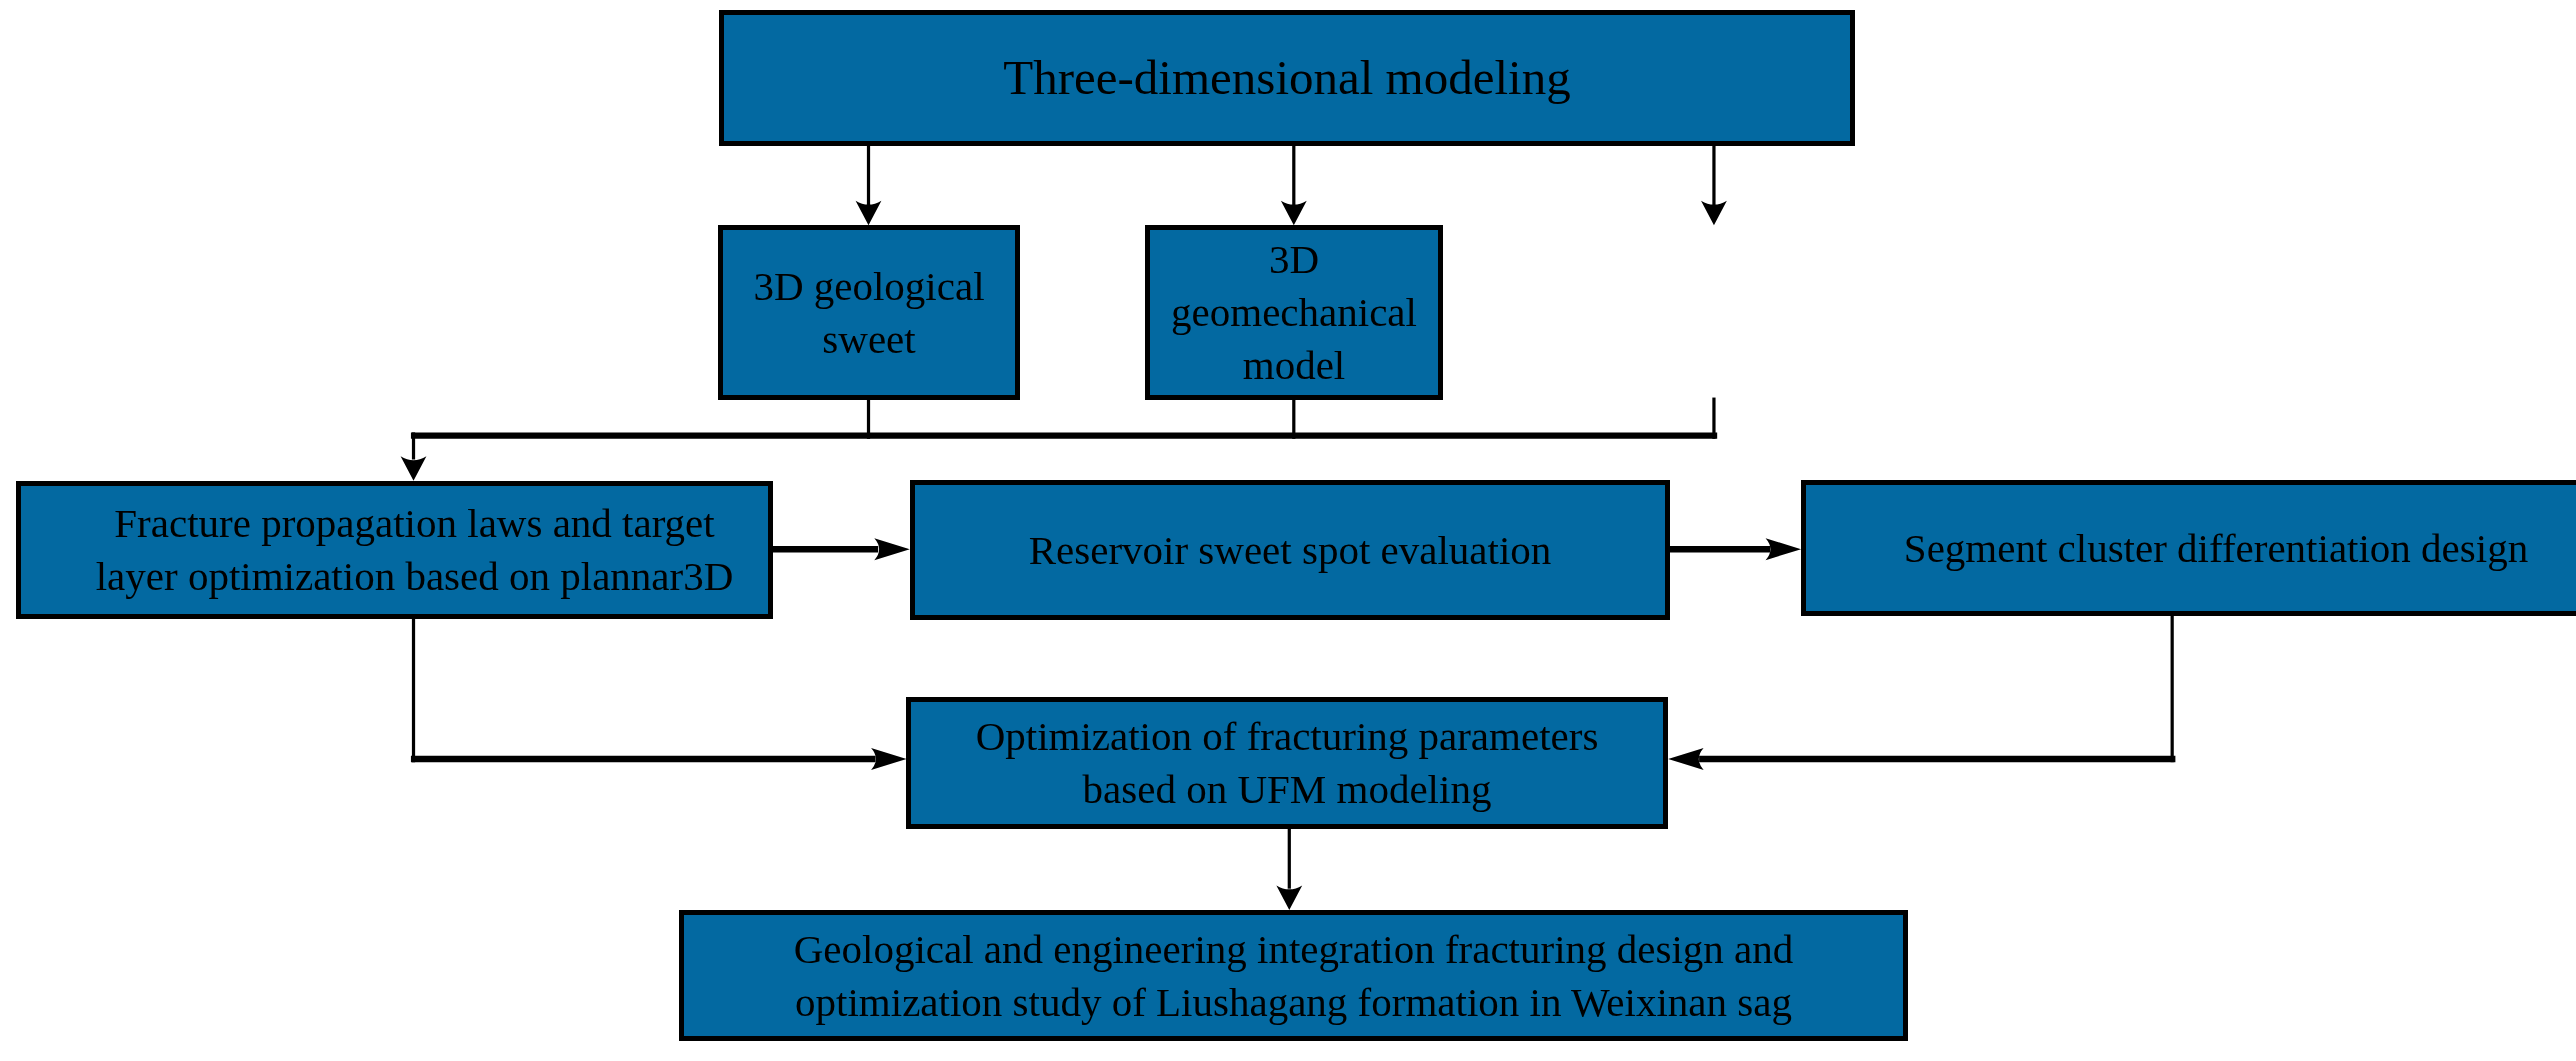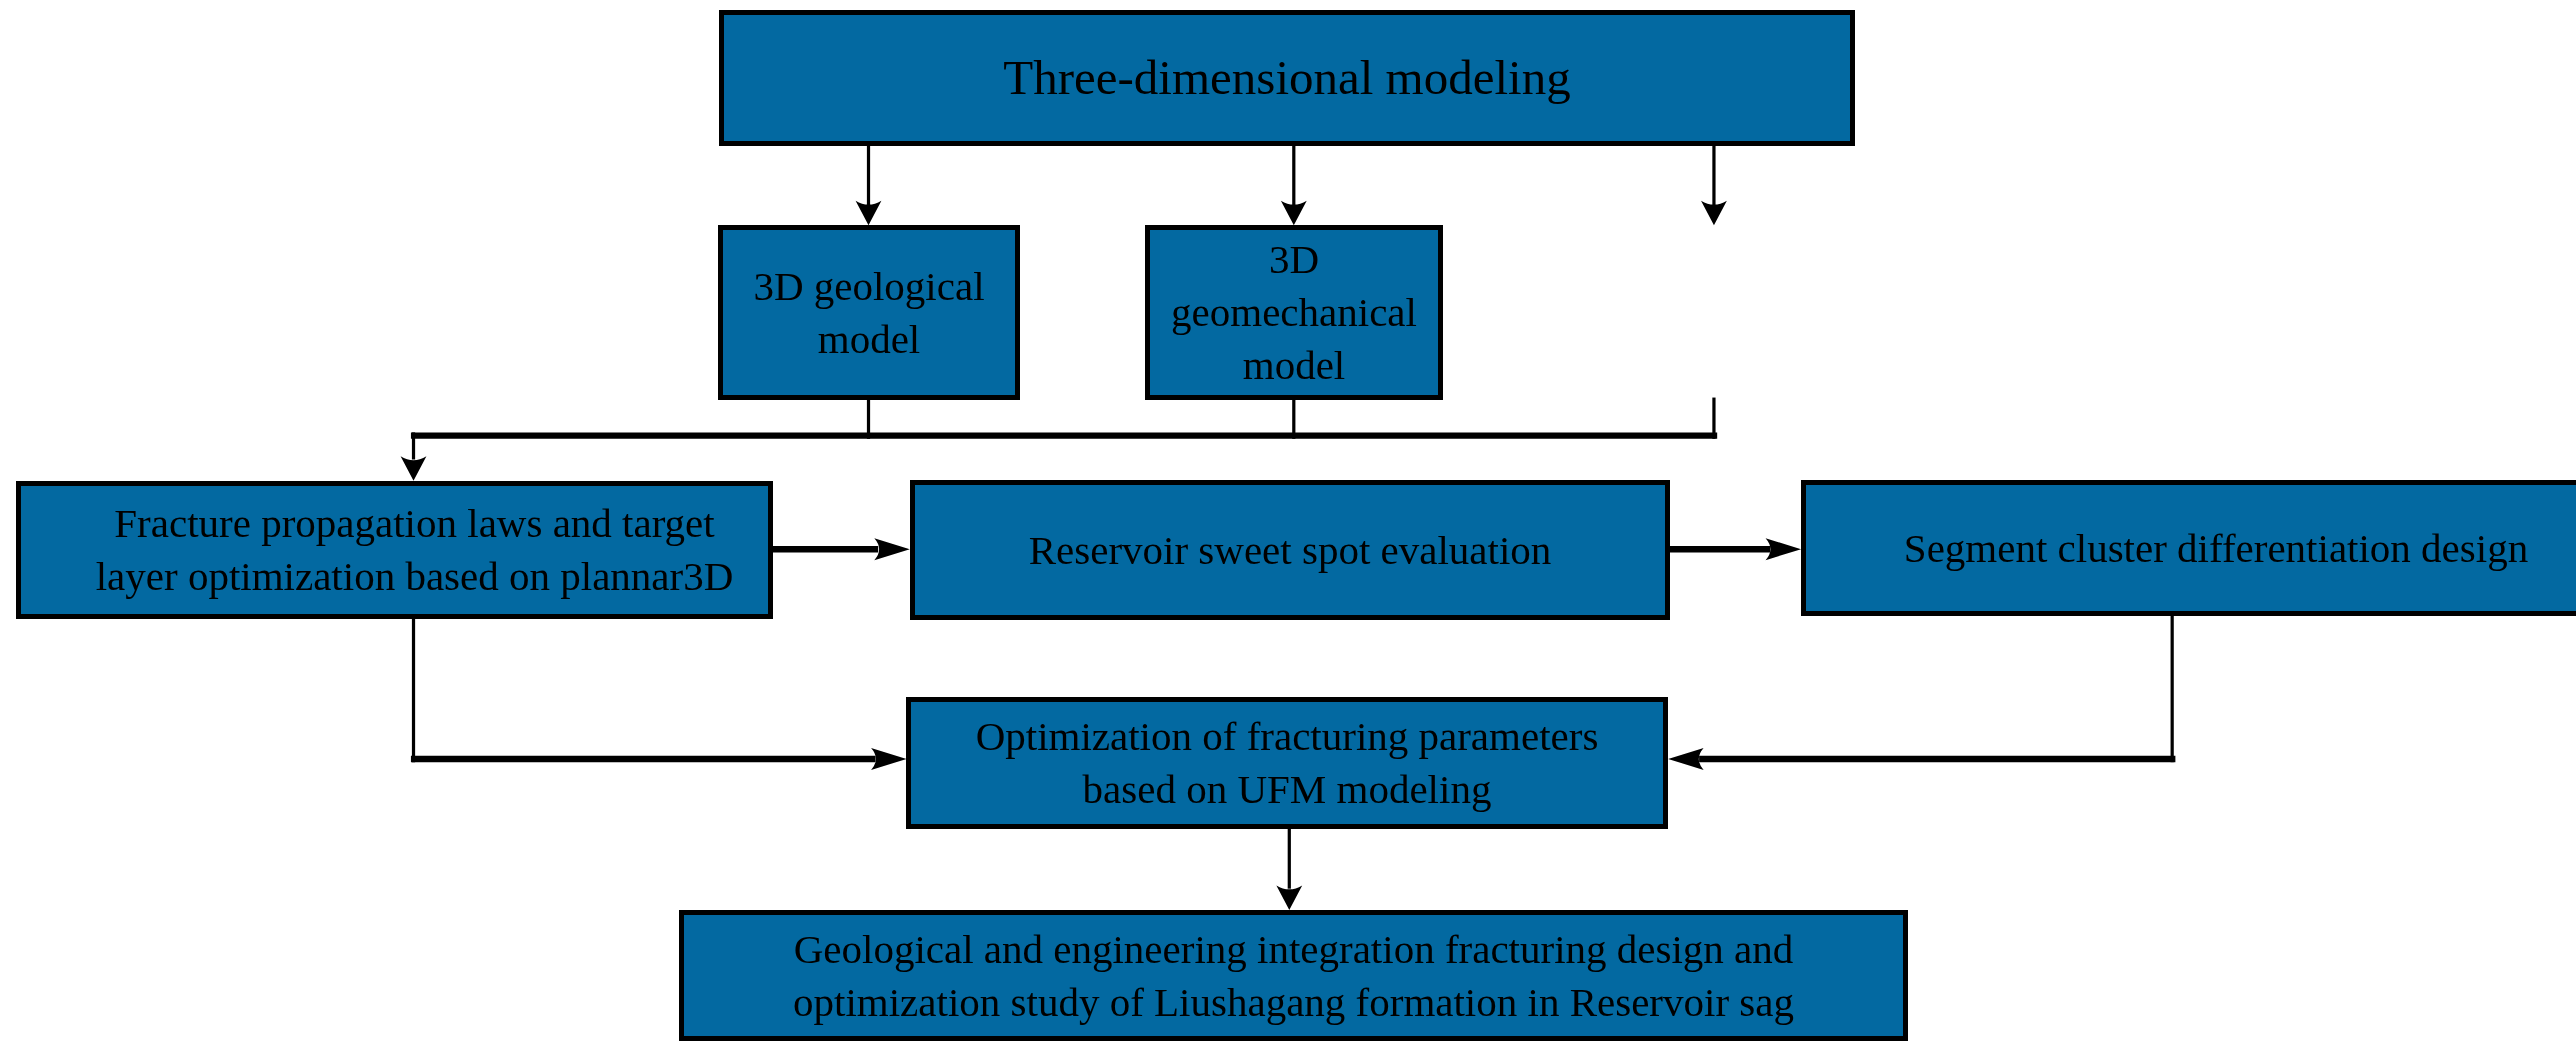--- a/index.html
+++ b/index.html
@@ -94,21 +94,21 @@
       <path d="M 1977 1372 L 1997 1410 L 2017 1372 Q 1997 1384 1977 1372 Z"></path>
     </g>
   </svg>
 
   <div class="node title-node n-title">
     <div class="label">Three-dimensional modeling</div>
   </div>
 
   <div class="node n-geo">
     <div class="label">3D geological
-model</div>
+sweet</div>
   </div>
 
   <div class="node n-geomech">
     <div class="label">3D
 geomechanical
 model</div>
   </div>
 
 
   <div class="node n-fracture">
@@ -124,17 +124,17 @@
     <div class="label">Segment cluster differentiation design</div>
   </div>
 
   <div class="node n-ufm">
     <div class="label">Optimization of fracturing parameters
 based on UFM modeling</div>
   </div>
 
   <div class="node n-final">
     <div class="label">Geological and engineering integration fracturing design and
-optimization study of Liushagang formation in Reservoir sag</div>
+optimization study of Liushagang formation in Weixinan sag</div>
   </div>
 
 </div>
 
 
 </body></html>

